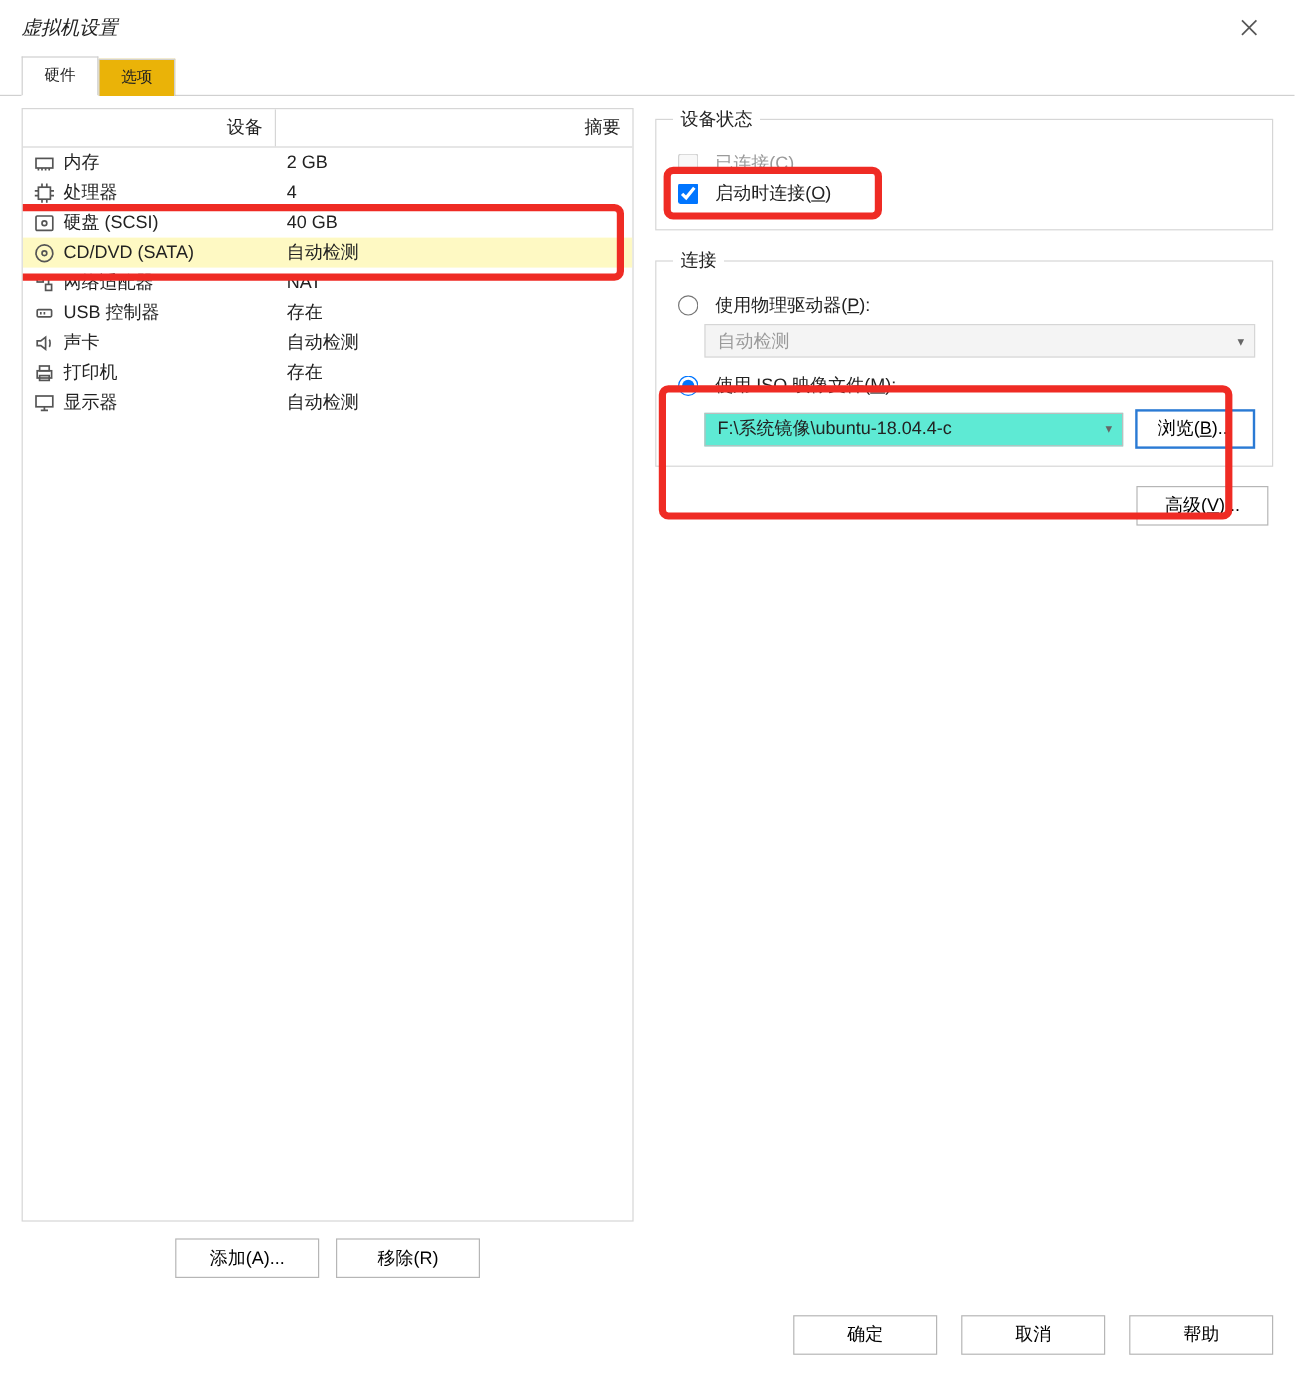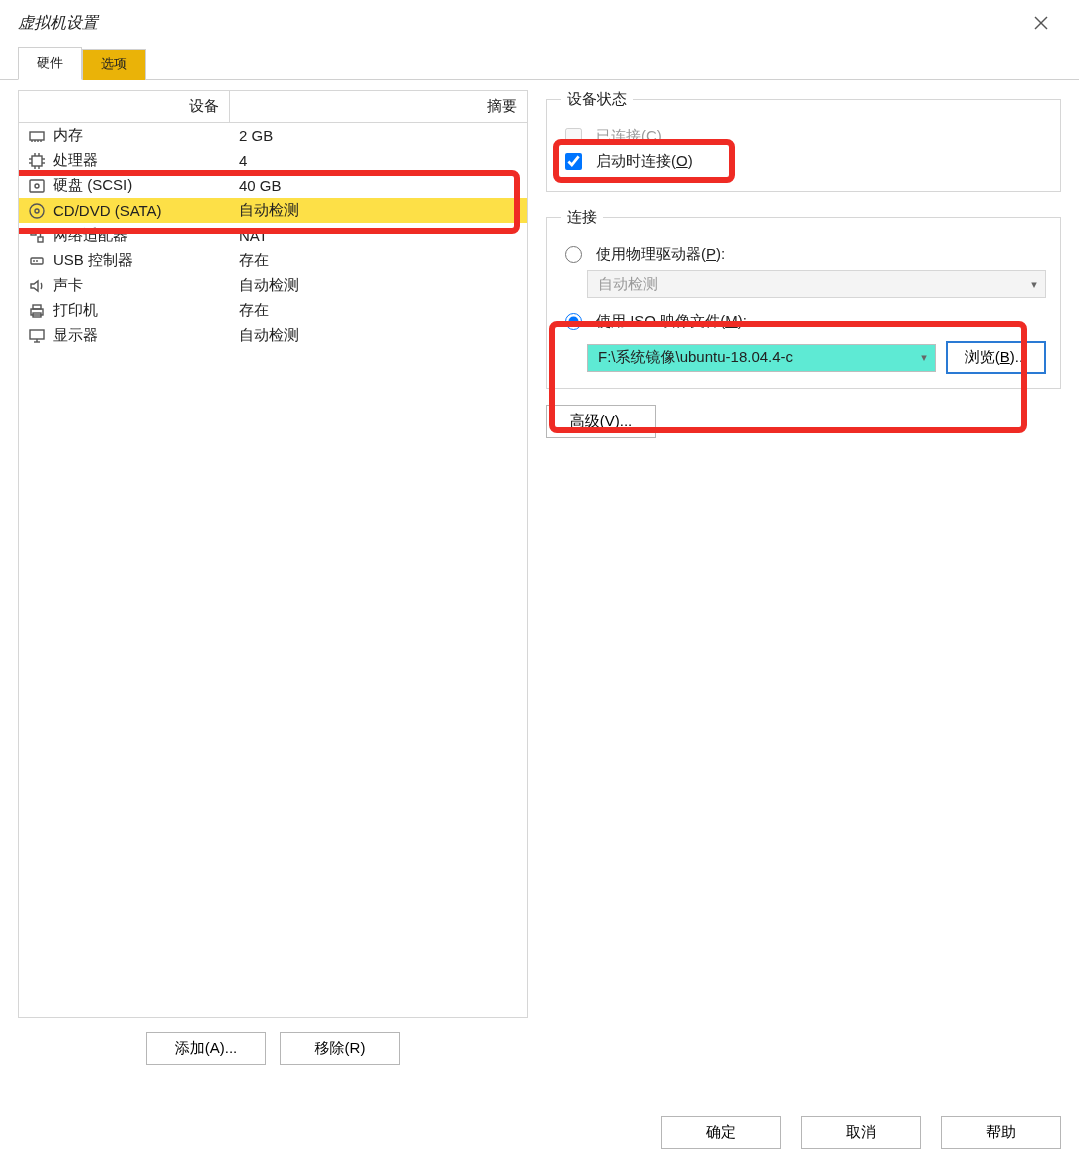--- a/index.html
+++ b/index.html
@@ -79,21 +79,21 @@
     text-align: right;
   }
   .devicelist .header .col1 { width: 210px; padding: 6px 10px; }
   .devicelist .header .col2 { flex: 1; padding: 6px 10px; border-left:1px solid #d6d6d6; }
   .devicelist .row {
     display: flex;
     align-items: center;
     height: 25px;
     font-size: 15px;
   }
-  .devicelist .row.selected { background: #fde047; align-items: center; }
+  .devicelist .row.selected { background: #fef9c3; align-items: center; }
   .devicelist .row .icon {
     width: 20px; height: 20px;
     margin: 0 6px 0 8px;
     display: inline-flex; align-items: center; justify-content: center;
     color: #555;
   }
   .devicelist .row .c1 {
     width: 210px;
     display: flex;
     align-items: center;
@@ -166,26 +166,27 @@
     color:#666;
     font-size:11px;
   }
   .iso-row {
     display:flex; gap:10px; align-items:center;
     margin:10px 0 0 26px;
   }
   .iso-row .combo { flex:1; }
   .footer-row {
     display:flex; margin-top:10px;
+    justify-content:flex-end;
     padding-right:4px;
   }
   .bottom-buttons {
     position:absolute;
     right:18px;
-    bottom:12px;
+    bottom:32px;
     display:flex;
     gap:20px;
   }
   .bottom-buttons button.std { min-width:120px; }
 
   
   svg.i { width:18px; height:18px; stroke:#555; stroke-width:1.4; fill:none;}
 </style>
 </head>
 <body>

